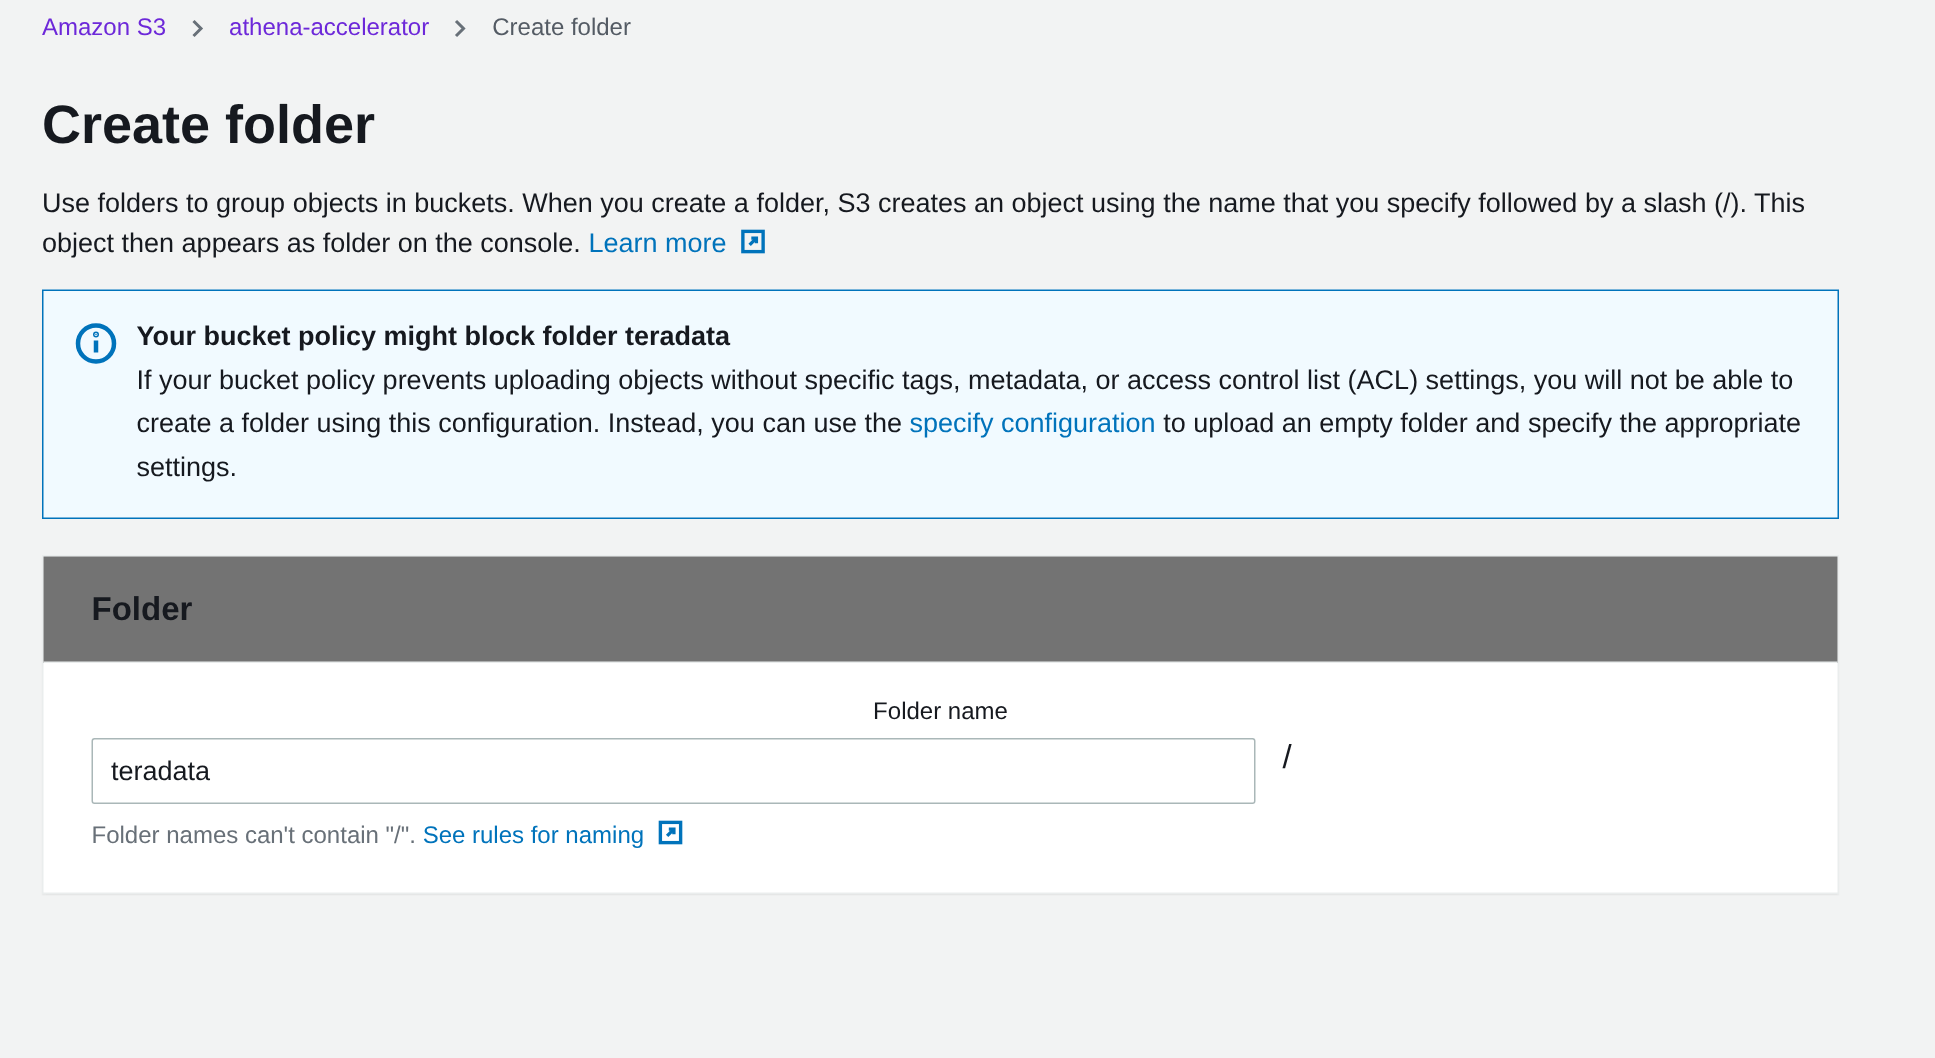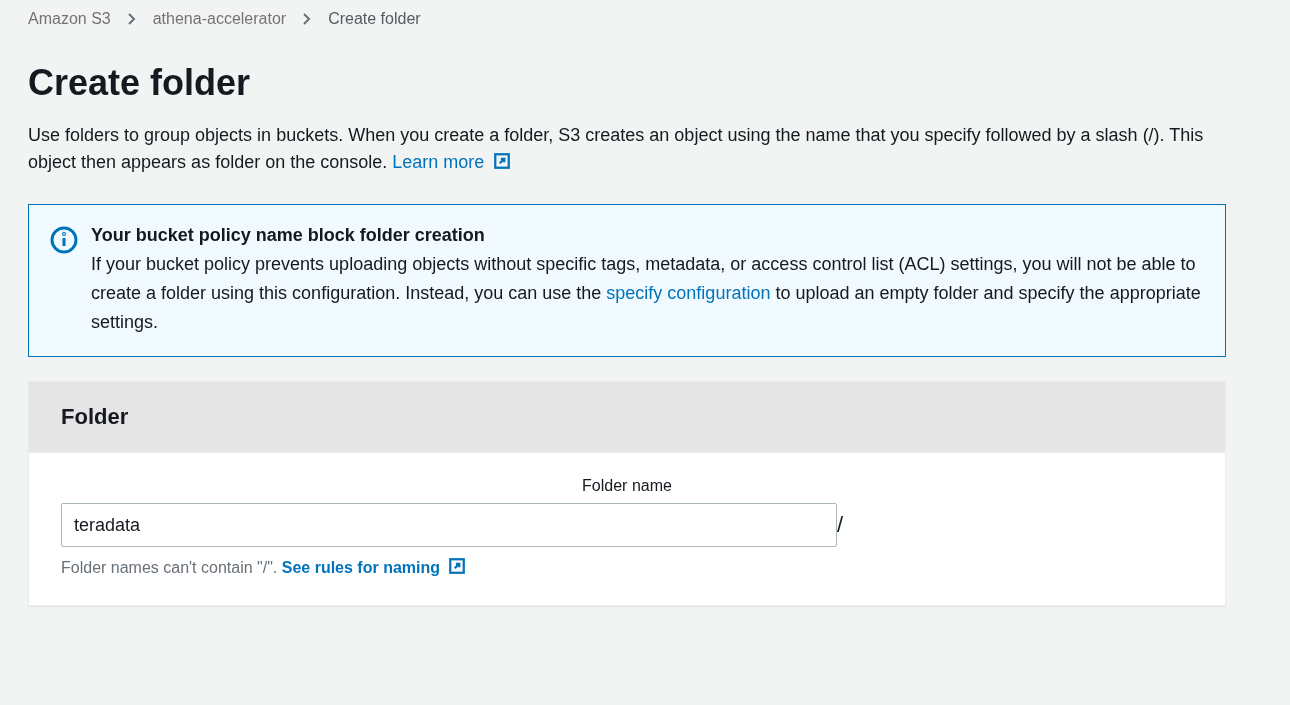--- a/index.html
+++ b/index.html
@@ -15,42 +15,42 @@
       padding: 10px 28px 28px 28px;
     }
     .breadcrumb {
       display: flex;
       align-items: center;
       gap: 16px;
       font-size: 16px;
       margin-bottom: 34px;
     }
     .breadcrumb a {
-      color: #737373;
+      color: #6d28d9;
       text-decoration: none;
     }
     .breadcrumb-sep {
       color: #687078;
       display: inline-flex;
       align-items: center;
     }
     .breadcrumb-current {
       color: #545b64;
     }
     h1.page-title {
       font-size: 36px;
       font-weight: 700;
       color: #16191f;
       margin-bottom: 18px;
     }
     .page-description {
       font-size: 18px;
       line-height: 1.5;
       color: #16191f;
-      margin-bottom: 26px;
+      margin-bottom: 15px;
       max-width: 1180px;
     }
     .page-description a {
       color: #0073bb;
       text-decoration: none;
     }
     .ext-link-icon {
       display: inline-block;
       vertical-align: -2px;
       margin-left: 4px;
@@ -86,40 +86,40 @@
     }
     .panel {
       background: #ffffff;
       border: 1px solid #eaeded;
       box-shadow: 0 1px 1px rgba(0,0,0,0.05);
       max-width: 1198px;
     }
     .panel-header {
       padding: 22px 32px 22px 32px;
       border-bottom: 1px solid #eaeded;
-      background: #e5e5e5;
+      background: #737373;
     }
     .panel-header h2 {
       font-size: 22px;
       font-weight: 700;
       color: #16191f;
     }
     .panel-body {
       padding: 24px 32px 26px 32px;
     }
     .field-label {
       font-size: 16px;
       color: #16191f;
       margin-bottom: 8px;
       display: block;
       text-align: center;
     }
     .input-row {
       display: flex;
-      align-items: center;
+      gap: 18px;
       margin-bottom: 10px;
     }
     .text-input {
       width: 776px;
       max-width: 100%;
       padding: 8px 12px;
       font-size: 18px;
       color: #16191f;
       border: 1px solid #aab7b8;
       border-radius: 2px;
@@ -131,21 +131,21 @@
       font-size: 22px;
       color: #16191f;
     }
     .field-hint {
       font-size: 16px;
       color: #687078;
     }
     .field-hint a {
       color: #0073bb;
       text-decoration: none;
-      font-weight: 700;
+      font-weight: 400;
     }
     svg {
       display: inline-block;
     }
   </style>
 </head>
 <body>
 
 <nav class="breadcrumb">
   <a href="#">Amazon S3</a>
@@ -180,21 +180,21 @@
 </p>
 
 <div class="info-box">
   <span class="info-icon">
     <svg width="30" height="30" viewBox="0 0 30 30" fill="none" stroke="#0073bb" stroke-width="3">
       <circle cx="15" cy="15" r="12"></circle>
       <line x1="15" y1="13" x2="15" y2="21"></line>
       <circle cx="15" cy="9" r="0.5" fill="#0073bb"></circle>
     </svg>
   </span>
-  <div class="info-title">Your bucket policy name block folder creation</div>
+  <div class="info-title">Your bucket policy might block folder teradata</div>
   <div class="info-body">
     <span>If your bucket policy prevents uploading objects without specific tags, metadata, or access control list (ACL) settings, you will not be able to create a folder using this configuration. Instead, you can use the </span><a href="#">specify configuration</a><span> to upload an empty folder and specify the appropriate settings.</span>
   </div>
 </div>
 
 <div class="panel">
   <div class="panel-header">
     <h2>Folder</h2>
   </div>
   <div class="panel-body">

